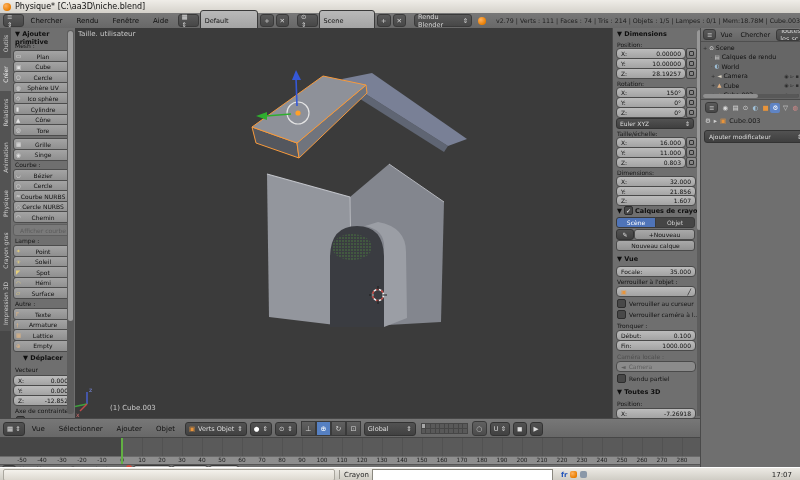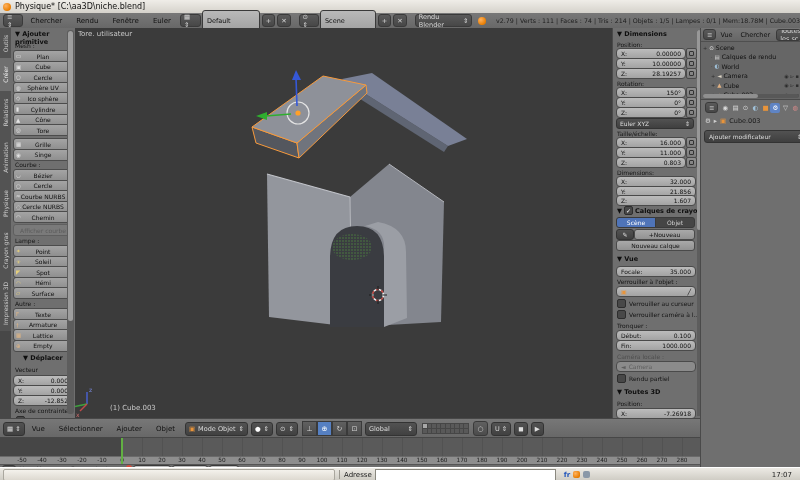--- a/index.html
+++ b/index.html
@@ -111,21 +111,21 @@
   <span>Physique* [C:\aa3D\niche.blend]</span>
 </div>
 
 <div class="abs infobar">
   <span class="hbtn" style="margin-left:3px">≡ ⇕</span>
   <span style="display:flex">
 
   <span class="menu-item">Chercher</span>
       <span class="menu-item">Rendu</span>
       <span class="menu-item">Fenêtre</span>
-      <span class="menu-item">Euler</span>
+      <span class="menu-item">Aide</span>
     </span>
   <span class="hbtn">▦ ⇕</span>
   <span class="hfield" style="width:50px">Default</span>
   <span class="hbtn">+</span>
   <span class="hbtn">✕</span>
   <span class="hbtn" style="margin-left:8px">⊙ ⇕</span>
   <span class="hfield" style="width:48px">Scene</span>
   <span class="hbtn">+</span>
   <span class="hbtn">✕</span>
   <span class="hbtn" style="margin-left:8px;width:52px;justify-content:space-between">
@@ -313,21 +313,21 @@
         <span>X</span>
       </div>
     </div>
 
   <div class="shelf-scroll">
       <div class="shelf-thumb"></div>
     </div>
 </div>
 
 <div class="abs viewport">
-  <span class="vp-label" style="left:3px;top:2px">Tore. utilisateur</span>
+  <span class="vp-label" style="left:3px;top:2px">Taille. utilisateur</span>
   <span class="vp-label" style="left:35px;top:376px">(1) Cube.003</span>
   <svg width="537" height="390" viewBox="75 28 537 390">
     <defs>
       <pattern id="gd" width="3" height="3" patternUnits="userSpaceOnUse">
         <circle cx="1" cy="1" r="0.8" fill="#4e8a3c"></circle>
       </pattern>
     </defs>
 
     <g>
       <polygon points="342,79 448,146 444,152 338,85" fill="#5f6573"></polygon>
@@ -384,21 +384,21 @@
   <span class="dark-drop">▦ ⇕</span>
   <span style="display:flex">
 
   <span class="menu-item">Vue</span>
       <span class="menu-item">Sélectionner</span>
       <span class="menu-item">Ajouter</span>
       <span class="menu-item">Objet</span>
     </span>
   <span class="dark-drop">
       <span style="color:#e8943a">▣</span>
-      <span>Mode Objet</span>
+      <span>Verts Objet</span>
       <span>⇕</span>
     </span>
   <span class="dark-drop">
       <span style="color:#fff">●</span>
       <span>⇕</span>
     </span>
   <span class="dark-drop">
       <span>⊙</span>
       <span>⇕</span>
     </span>
@@ -778,19 +778,19 @@
     <span class="hfield" style="height:8px">Début: 1</span>
     <span class="hfield" style="height:8px">Fin: 250</span>
     <span class="hfield" style="height:8px;width:20px;justify-content:center">0</span>
     <span style="margin-left:6px;font-size:6px;letter-spacing:2px;color:#222">⏮ ◀ ▶ ⏭</span>
   </div>
 </div>
 
 <div class="abs taskbar">
   <span style="width:330px;height:10px;margin-left:3px;background:linear-gradient(#f4f2ec,#ddd9d0);border:1px solid #aaa79e;border-radius:2px"></span>
   <span style="width:1px;height:9px;background:#9a978f;margin:0 4px"></span>
-  <span>Adresse</span>
+  <span>Crayon</span>
   <input class="addr-input" style="">
   <span style="color:#2255bb;font-weight:bold;margin-left:8px">fr</span>
   <span class="tray-icon" style="background:radial-gradient(circle at 35% 35%,#ffb25e,#e87d00 70%)"></span>
   <span class="tray-icon" style="background:#8a98a8"></span>
   <span style="margin-left:auto;margin-right:8px">17:07</span>
 </div>
 
 </body></html>

